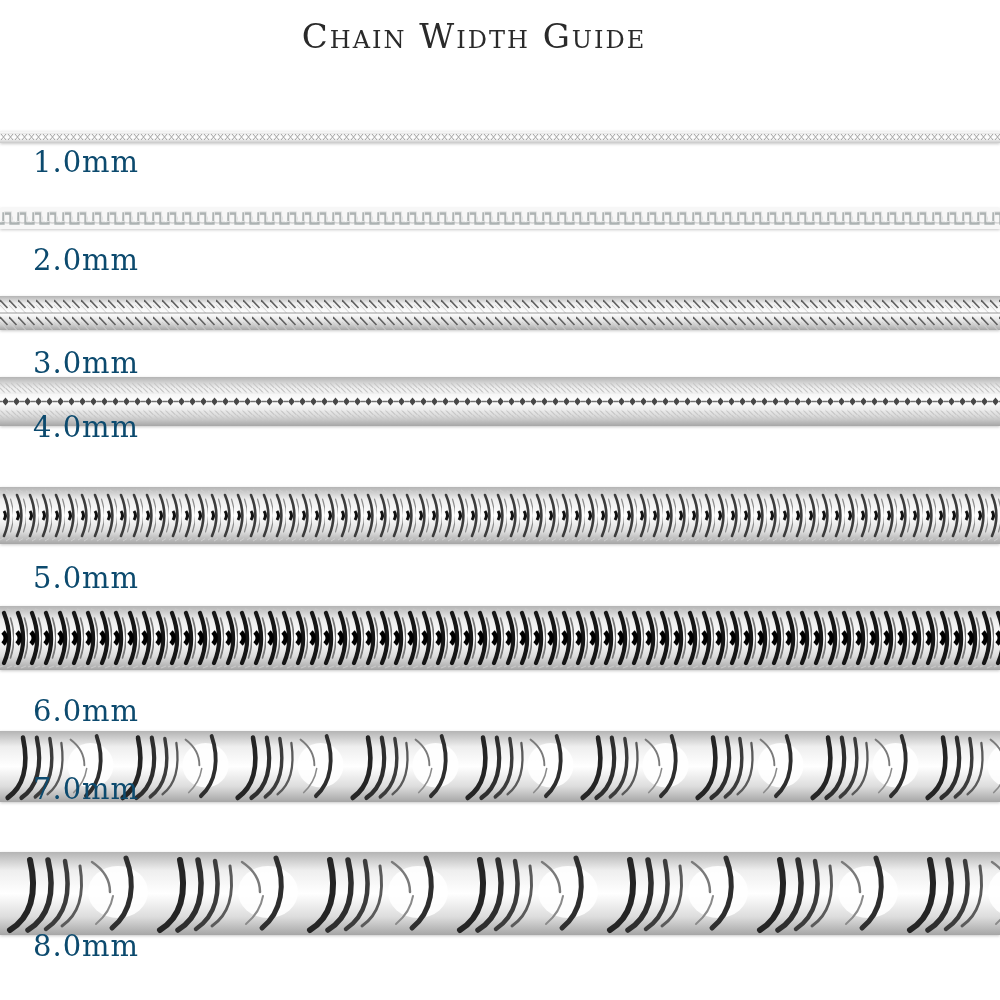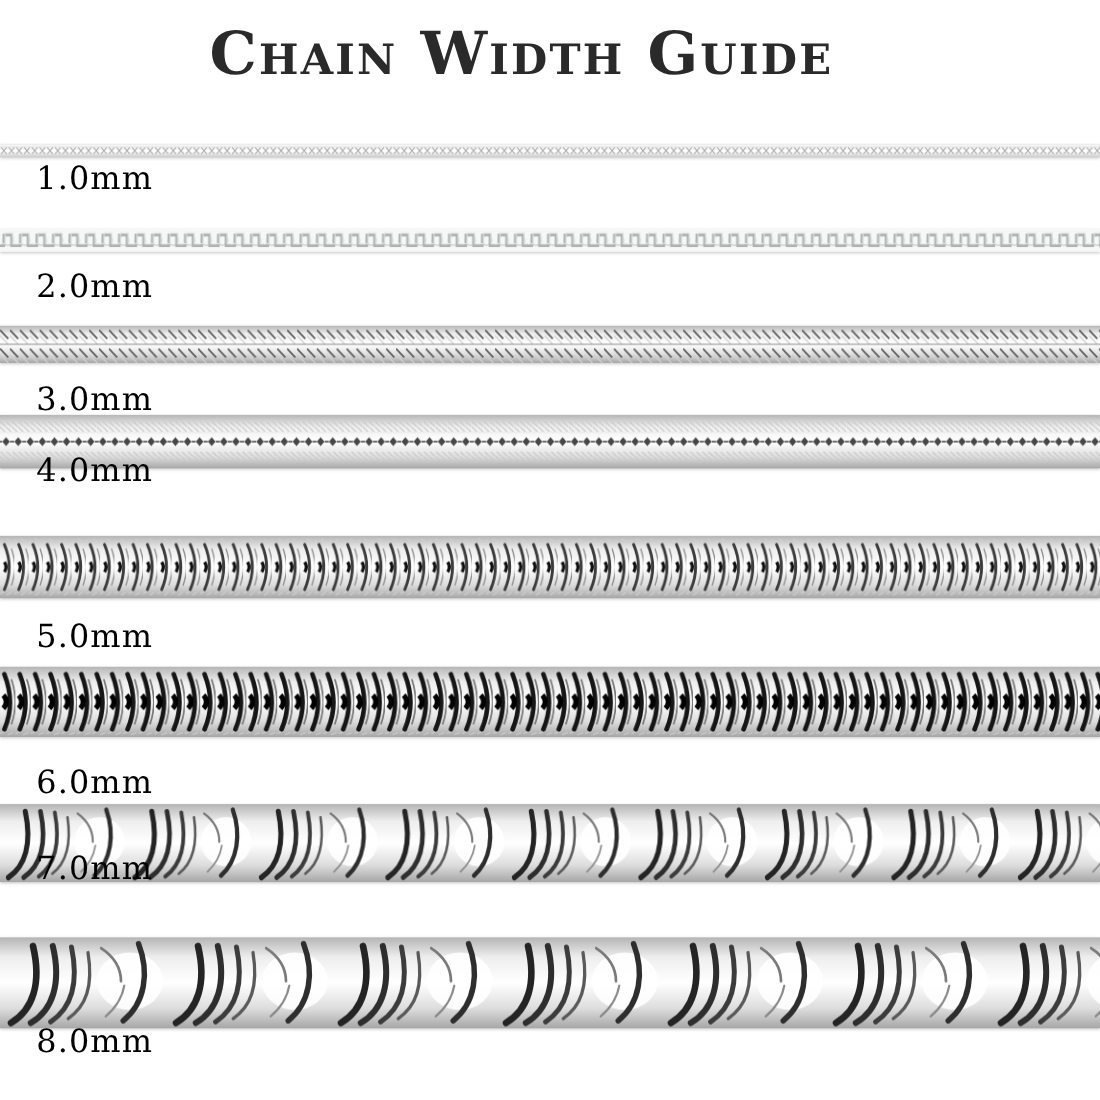--- a/index.html
+++ b/index.html
@@ -9,38 +9,38 @@
     height:1000px;
     background:#ffffff;
     overflow:hidden;
     font-family:"DejaVu Serif","Liberation Serif",serif;
   }
   .title{
     position:absolute;
     top:16px;
     left:474px;
     transform:translateX(-50%);
-    font-size:54px;
-    font-weight:700;
+    font-size:34px;
+    font-weight:400;
     font-variant:small-caps;
     letter-spacing:2px;
     color:#2a2a2a;
     white-space:nowrap;
   }
   .chain{
     position:absolute;
     left:0;
     filter:drop-shadow(0 1px 1.5px rgba(70,70,70,0.30));
   }
   .mm-label{
     position:absolute;
     left:33px;
     font-size:29px;
     letter-spacing:1px;
-    color:#000000;
+    color:#0c4a6e;
     line-height:1.05;
     white-space:nowrap;
   }
   .defs-holder{position:absolute;width:0;height:0;overflow:hidden;}
 </style>
 </head>
 <body>
 
 <div class="canvas">
 

